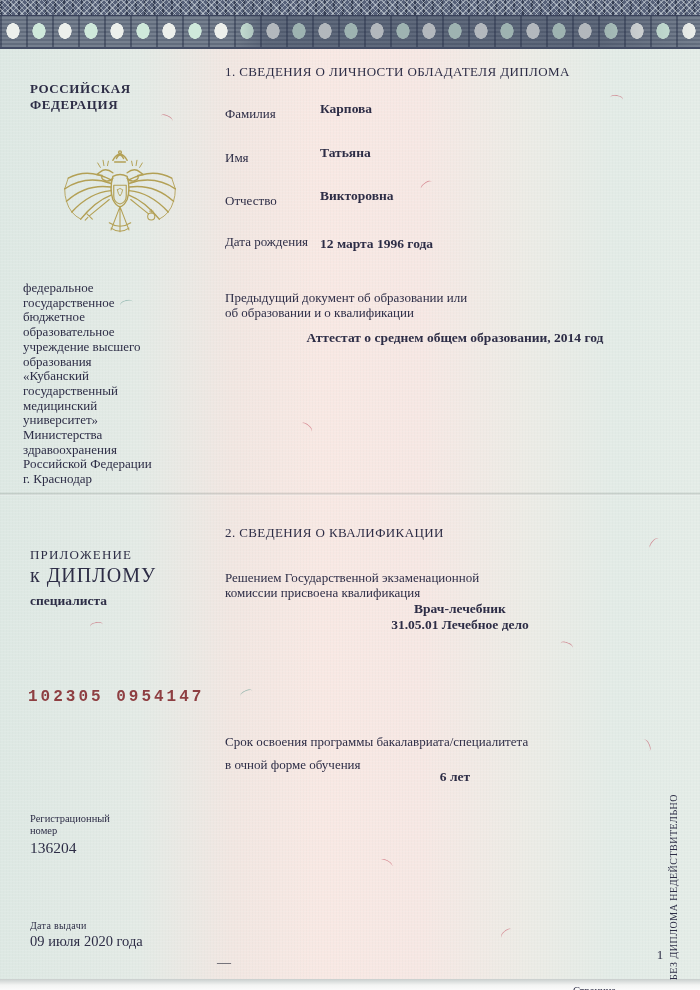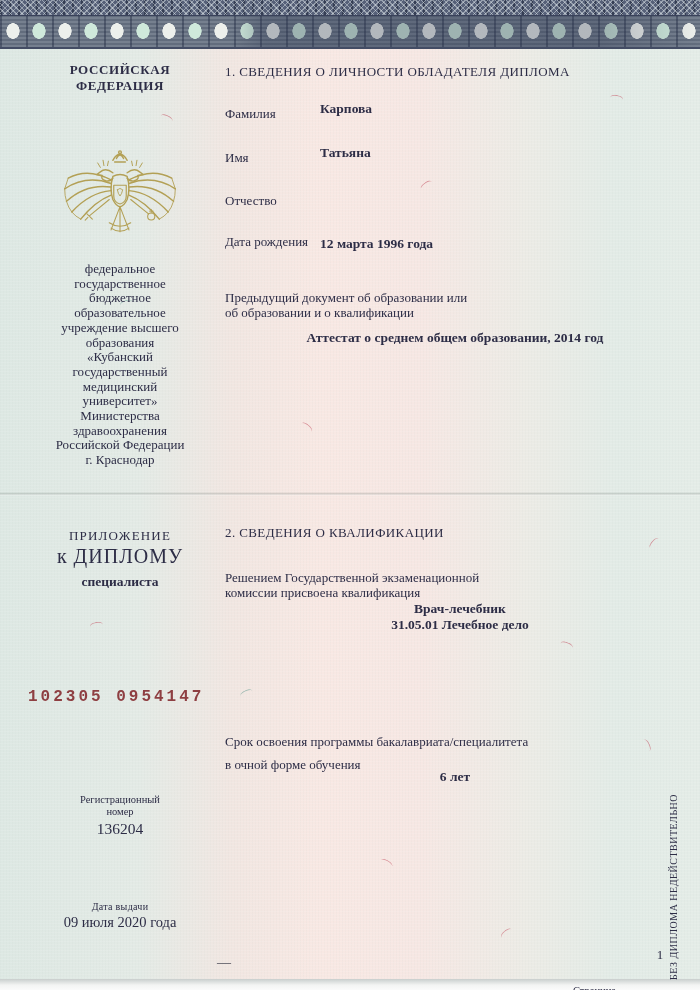--- a/index.html
+++ b/index.html
@@ -7,21 +7,21 @@
     position:relative; width:700px; height:990px; overflow:hidden;
     font-family:"Liberation Serif","DejaVu Serif",serif;
     color:#2d2d46;
     background:
       repeating-linear-gradient(0deg, rgba(255,255,255,.10) 0 1px, rgba(0,0,0,0) 1px 3px),
       repeating-linear-gradient(90deg, rgba(190,200,196,.08) 0 1px, rgba(0,0,0,0) 1px 3px),
       linear-gradient(90deg,#dde8e3 0%,#e3eae5 20%,#f1e6e1 33%,#f8e8e3 46%,#f6e7e3 60%,#ecebe5 75%,#e2ebe6 88%,#e4ece7 100%);
   }
   .abs { position:absolute; }
   .pre { white-space:pre-line; }
-  .ctr { text-align:center; }
+  .ctr { text-align:left;margin-top:19px; }
 
   
   .border-top { position:absolute; top:0; left:0; right:0; height:49px; }
   .border-lace {
     height:15px; background-color:#566078;
     background-image:
       repeating-linear-gradient(45deg, rgba(230,238,240,.45) 0 1px, rgba(0,0,0,0) 1px 4px),
       repeating-linear-gradient(-45deg, rgba(230,238,240,.45) 0 1px, rgba(0,0,0,0) 1px 4px),
       repeating-linear-gradient(90deg, rgba(20,28,48,.5) 0 2px, rgba(0,0,0,0) 2px 9px);
     border-bottom:1px solid #39415a;
@@ -176,20 +176,21 @@
 
   <div class="abs s-title s1-title">1. СВЕДЕНИЯ О ЛИЧНОСТИ ОБЛАДАТЕЛЯ ДИПЛОМА</div>
 
   <div class="abs f-label" style="top:106px">Фамилия</div>
   <div class="abs f-value" style="top:101px">Карпова</div>
 
   <div class="abs f-label" style="top:150px">Имя</div>
   <div class="abs f-value" style="top:145px">Татьяна</div>
 
   <div class="abs f-label" style="top:193px">Отчество</div>
+  <div class="abs f-value" style="top:188px">Викторовна</div>
 
   <div class="abs f-label" style="top:234px">Дата рождения</div>
   <div class="abs f-value" style="top:236px">12 марта 1996 года</div>
 
   <div class="abs prev-label pre">Предыдущий документ об образовании или
 об образовании и о квалификации</div>
   <div class="abs prev-value">Аттестат о среднем общем образовании, 2014 год</div>
 
   <div class="abs s-title s2-title">2. СВЕДЕНИЯ О КВАЛИФИКАЦИИ</div>
 

